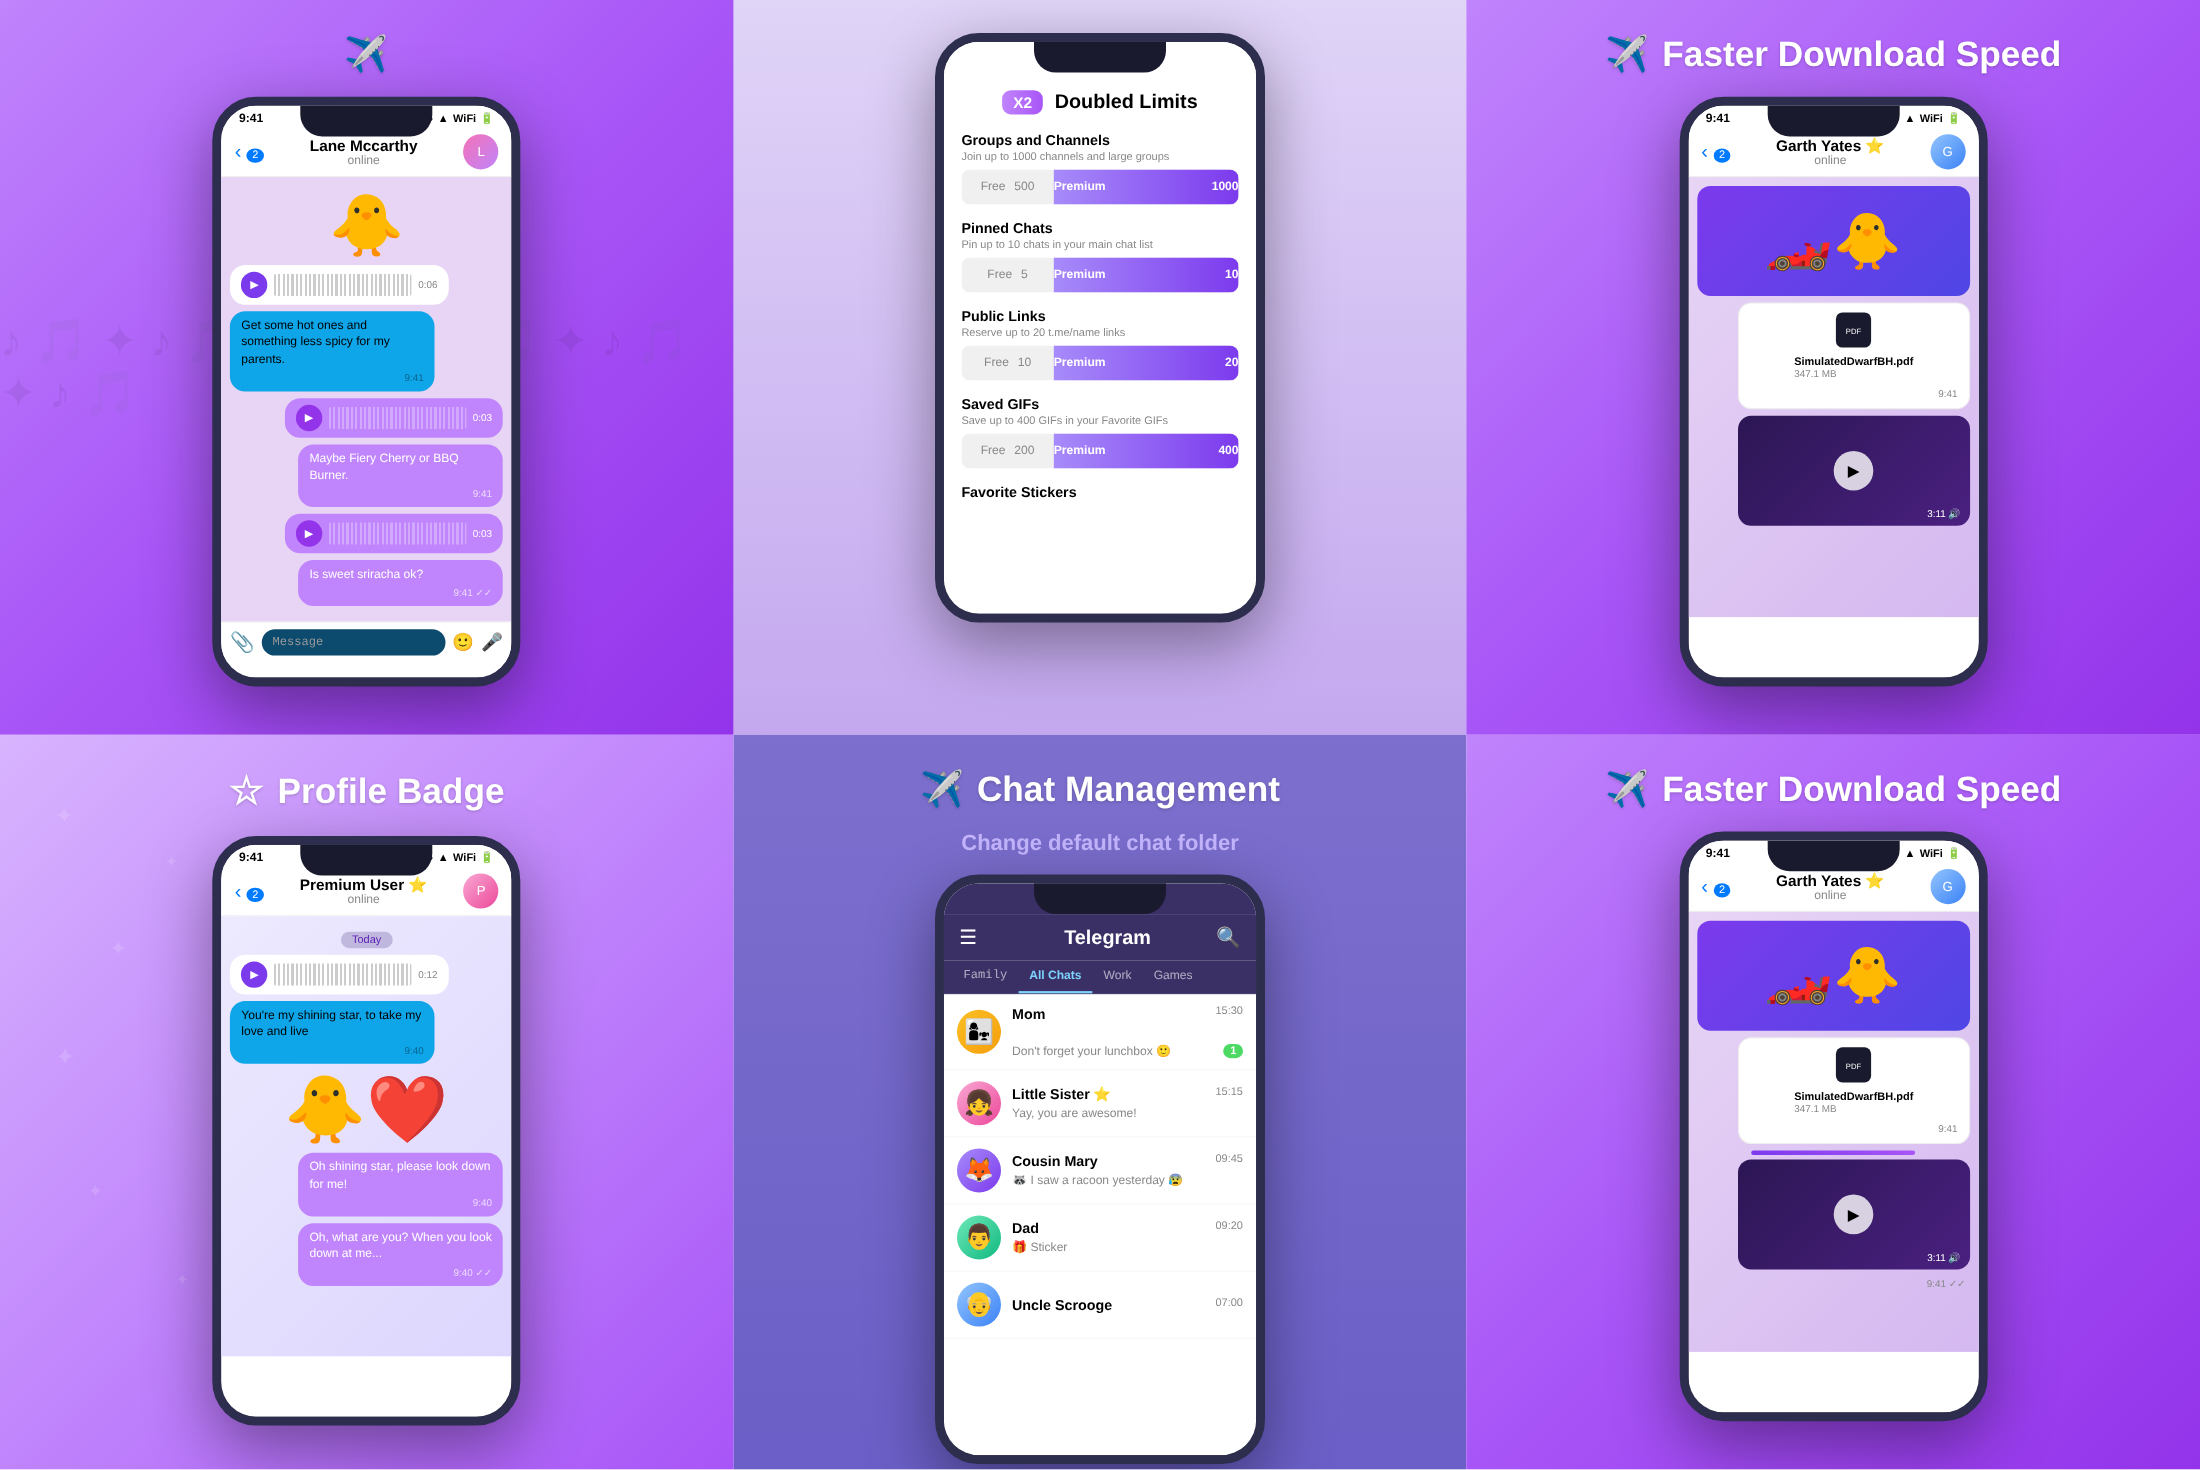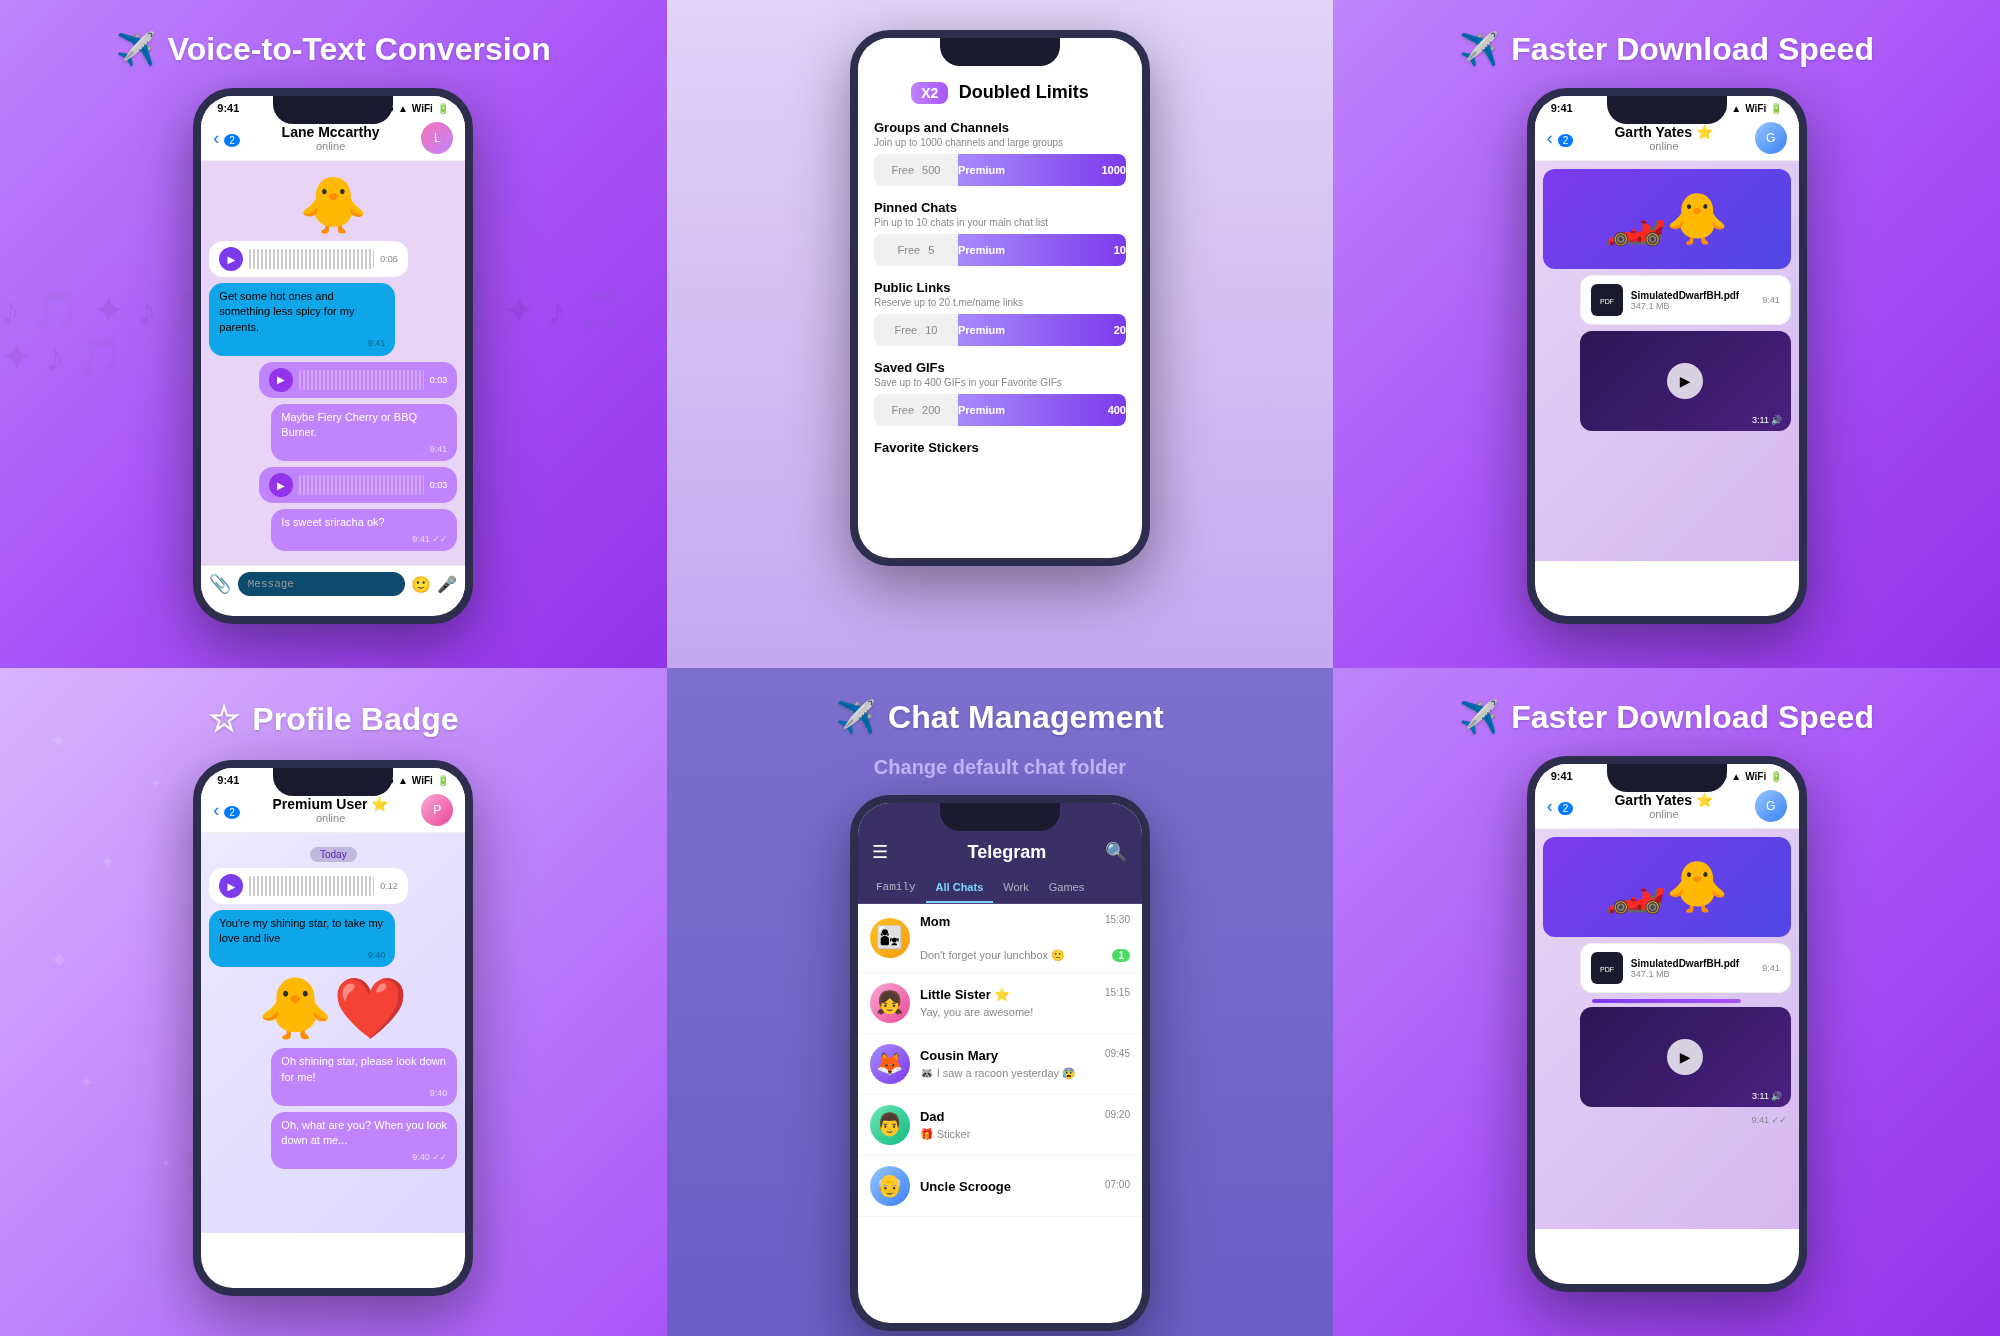--- a/index.html
+++ b/index.html
@@ -193,21 +193,21 @@
       position: absolute; top: 0; left: 0; width: 100%; height: 100%;
       pointer-events: none; z-index: 0; overflow: hidden;
     }
 
     .cell-content { z-index: 1; display: flex; flex-direction: column; align-items: center; width: 100%; }
 
     
     .file-bubble {
       background: white; border-radius: 12px; padding: 8px 10px;
       display: flex; align-items: center; gap: 8px; margin-bottom: 6px;
-      max-width: 85%; margin-left: auto; border: 1px solid #eee;
+      max-width: 85%; margin-left: auto; border: 1px solid #eee; flex-direction: column;
     }
     .file-icon { width: 32px; height: 32px; border-radius: 6px; background: #1a1a2e; display: flex; align-items: center; justify-content: center; }
     .file-name { font-size: 10px; font-weight: 600; }
     .file-size { font-size: 9px; color: #888; }
 
     
     .video-bubble {
       border-radius: 12px; overflow: hidden; margin-bottom: 6px;
       margin-left: auto; width: 85%; position: relative; height: 100px;
       background: linear-gradient(135deg, #2c1654, #4a2080);
@@ -222,21 +222,20 @@
 </head>
 <body>
 
 <div class="cell cell-tl">
   <div class="bg-doodles">
     ♪ 🎵 ✦ ♪ 🎵 ✦ ♪ 🎵 ✦ ♪ 🎵 ✦ ♪ 🎵 ✦ ♪ 🎵
   </div>
   <div class="cell-content">
     <div class="cell-header">
       <span style="font-size:32px;">✈️</span>
-      <span>Voice-to-Text Conversion</span>
     </div>
     <div class="phone">
       <div class="phone-notch"></div>
       <div class="phone-screen">
         <div class="status-bar">
           <span>9:41</span>
           <div class="status-icons">
             <span>●●●</span>
               <span>▲</span>
               <span>WiFi</span>

